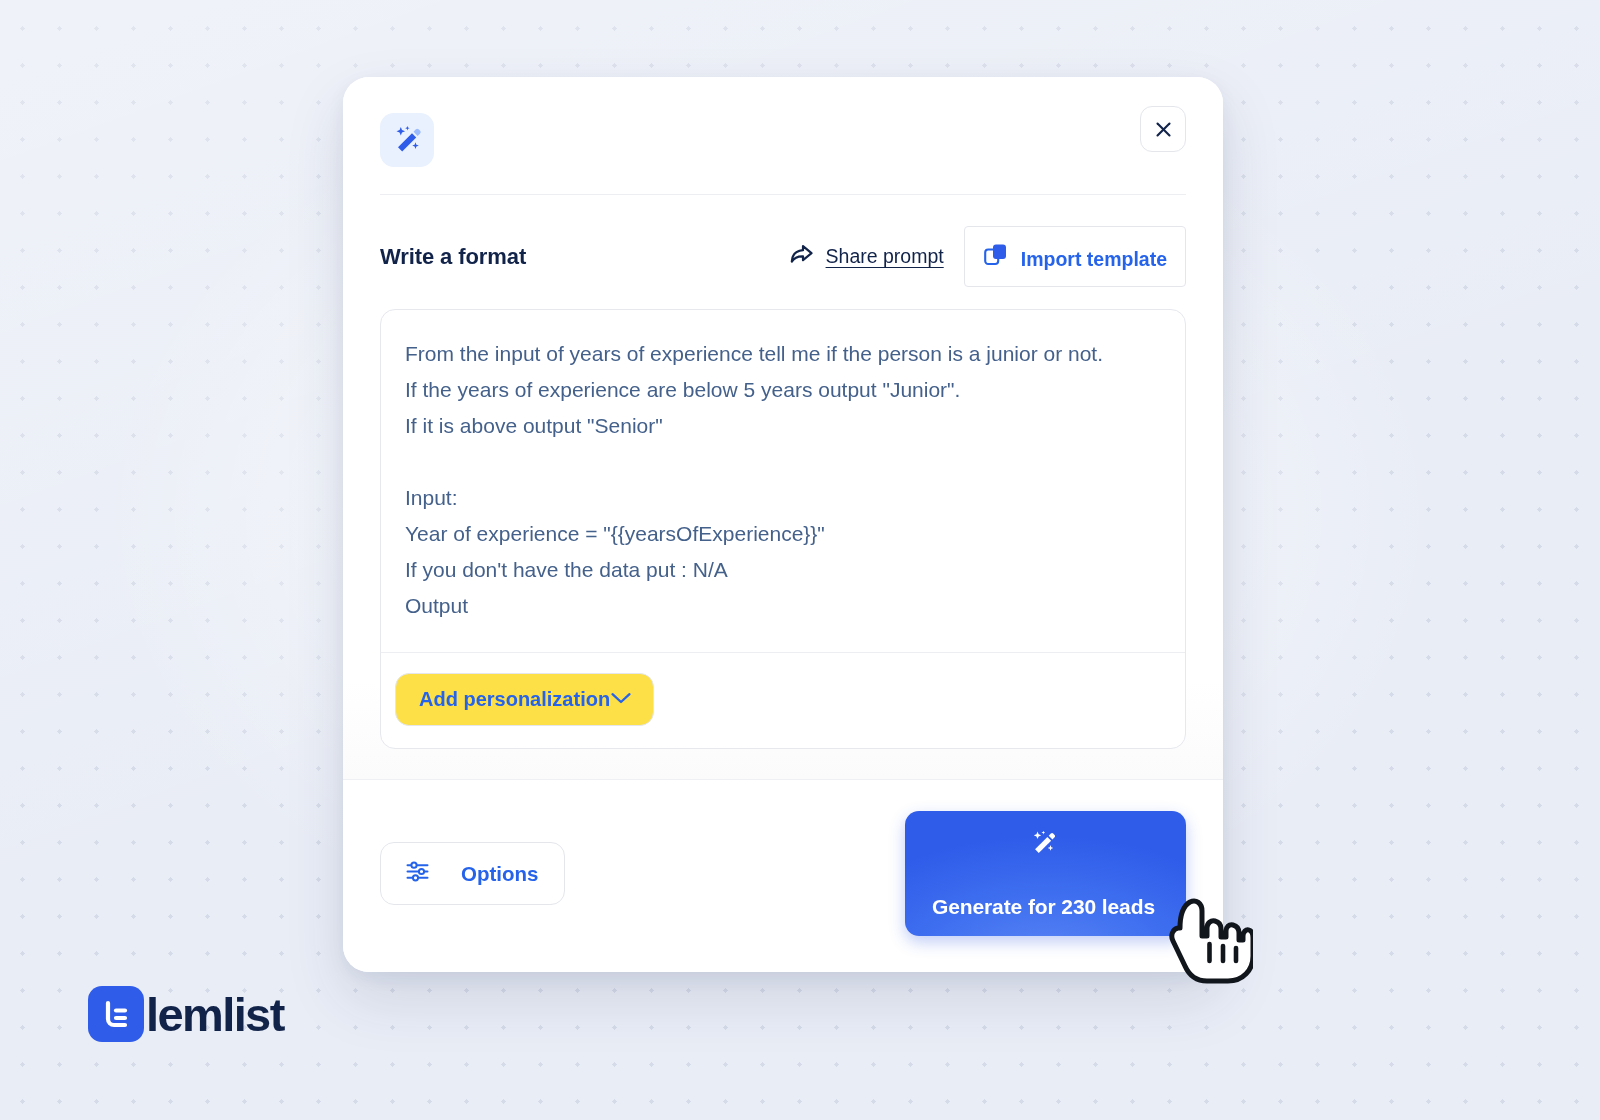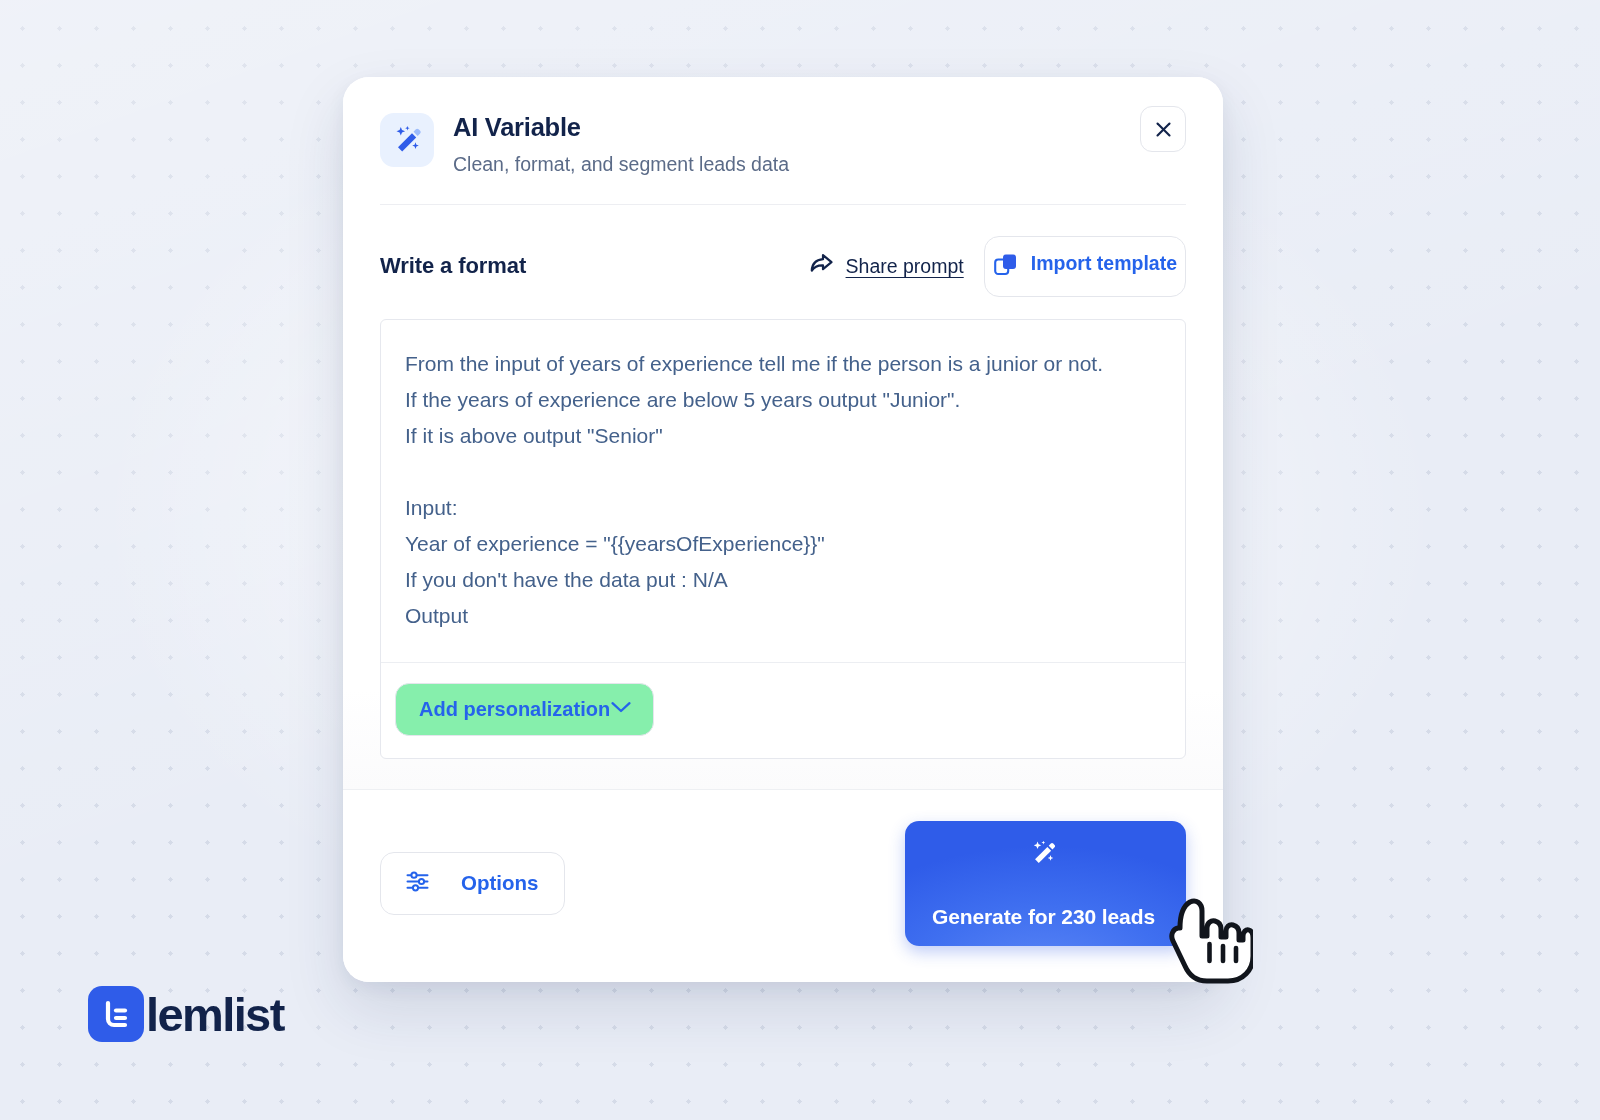--- a/index.html
+++ b/index.html
@@ -137,40 +137,40 @@
   .share-prompt .label {
     font-size: 19.5px;
     color: #12234a;
     text-decoration: underline;
     text-underline-offset: 4px;
     text-decoration-thickness: 1.4px;
   }
 
   .import-template {
     display: flex;
-    align-items: flex-start;
+    align-items: flex-end;
     gap: 13px;
     border: 1.5px solid #e4e6ec;
     background: #ffffff;
-    border-radius: 15px;
-    padding: 15px 8px;
+    border-radius: 4px;
+    padding: 15px 18px;
     cursor: pointer;
   }
 
   .import-template .label {
     font-size: 19.5px;
     color: #2563eb;
     font-weight: bold;
   }
 
   
   .prompt-box {
     margin-top: 22px;
     border: 1.5px solid #e6e8ee;
-    border-radius: 6px;
+    border-radius: 15px;
     overflow: hidden;
     background: #ffffff;
   }
 
   .prompt-text {
     padding: 26px 24px 28px 24px;
     font-size: 21px;
     line-height: 36px;
     color: #44618b;
     white-space: pre-wrap;
@@ -180,21 +180,21 @@
   .prompt-foot {
     border-top: 1.5px solid #eceef2;
     padding: 20px 0 22px 14px;
   }
 
   .add-personalization {
     display: inline-flex;
     align-items: center;
     border: 1.5px solid #e4e6ec;
     border-radius: 14px;
-    background: #86efac;
+    background: #fde047;
     padding: 14px 21px 14px 23px;
     cursor: pointer;
   }
 
   .add-personalization .label {
     font-size: 20px;
     font-weight: bold;
     color: #2563eb;
   }
 
@@ -297,24 +297,20 @@
           <g fill="#2f5ce9">
             <path d="M12.2 28.4 L8.0 24.2 L22.0 10.2 L26.2 14.4 Z"></path>
             <path d="M23.5 8.7 L27.7 12.9 L30.1 10.5 C30.9 9.7 30.9 8.6 30.1 7.8 L28.6 6.3 C27.8 5.5 26.7 5.5 25.9 6.3 Z" fill="#9dbcfb"></path>
             <path d="M10.8 4.0 L12.0 7.1 L15.1 8.3 L12.0 9.5 L10.8 12.6 L9.6 9.5 L6.5 8.3 L9.6 7.1 Z"></path>
             <path d="M25.5 19.3 L26.4 21.7 L28.8 22.6 L26.4 23.5 L25.5 25.9 L24.6 23.5 L22.2 22.6 L24.6 21.7 Z"></path>
             <path d="M17.4 3.0 L18.0 4.6 L19.6 5.2 L18.0 5.8 L17.4 7.4 L16.8 5.8 L15.2 5.2 L16.8 4.6 Z"></path>
           </g>
         </svg>
       </div>
 
-      <div class="header-text">
-        <div class="dialog-title">AI Variable</div>
-        <div class="dialog-subtitle">Clean, format, and segment leads data</div>
-      </div>
 
       <div class="close-button">
         <svg width="19" height="19" viewBox="0 0 19 19">
           <g stroke="#12234a" stroke-width="2.1" stroke-linecap="round">
             <line x1="3.5" y1="3.5" x2="15.5" y2="15.5"></line>
             <line x1="15.5" y1="3.5" x2="3.5" y2="15.5"></line>
           </g>
         </svg>
       </div>
     </div>

